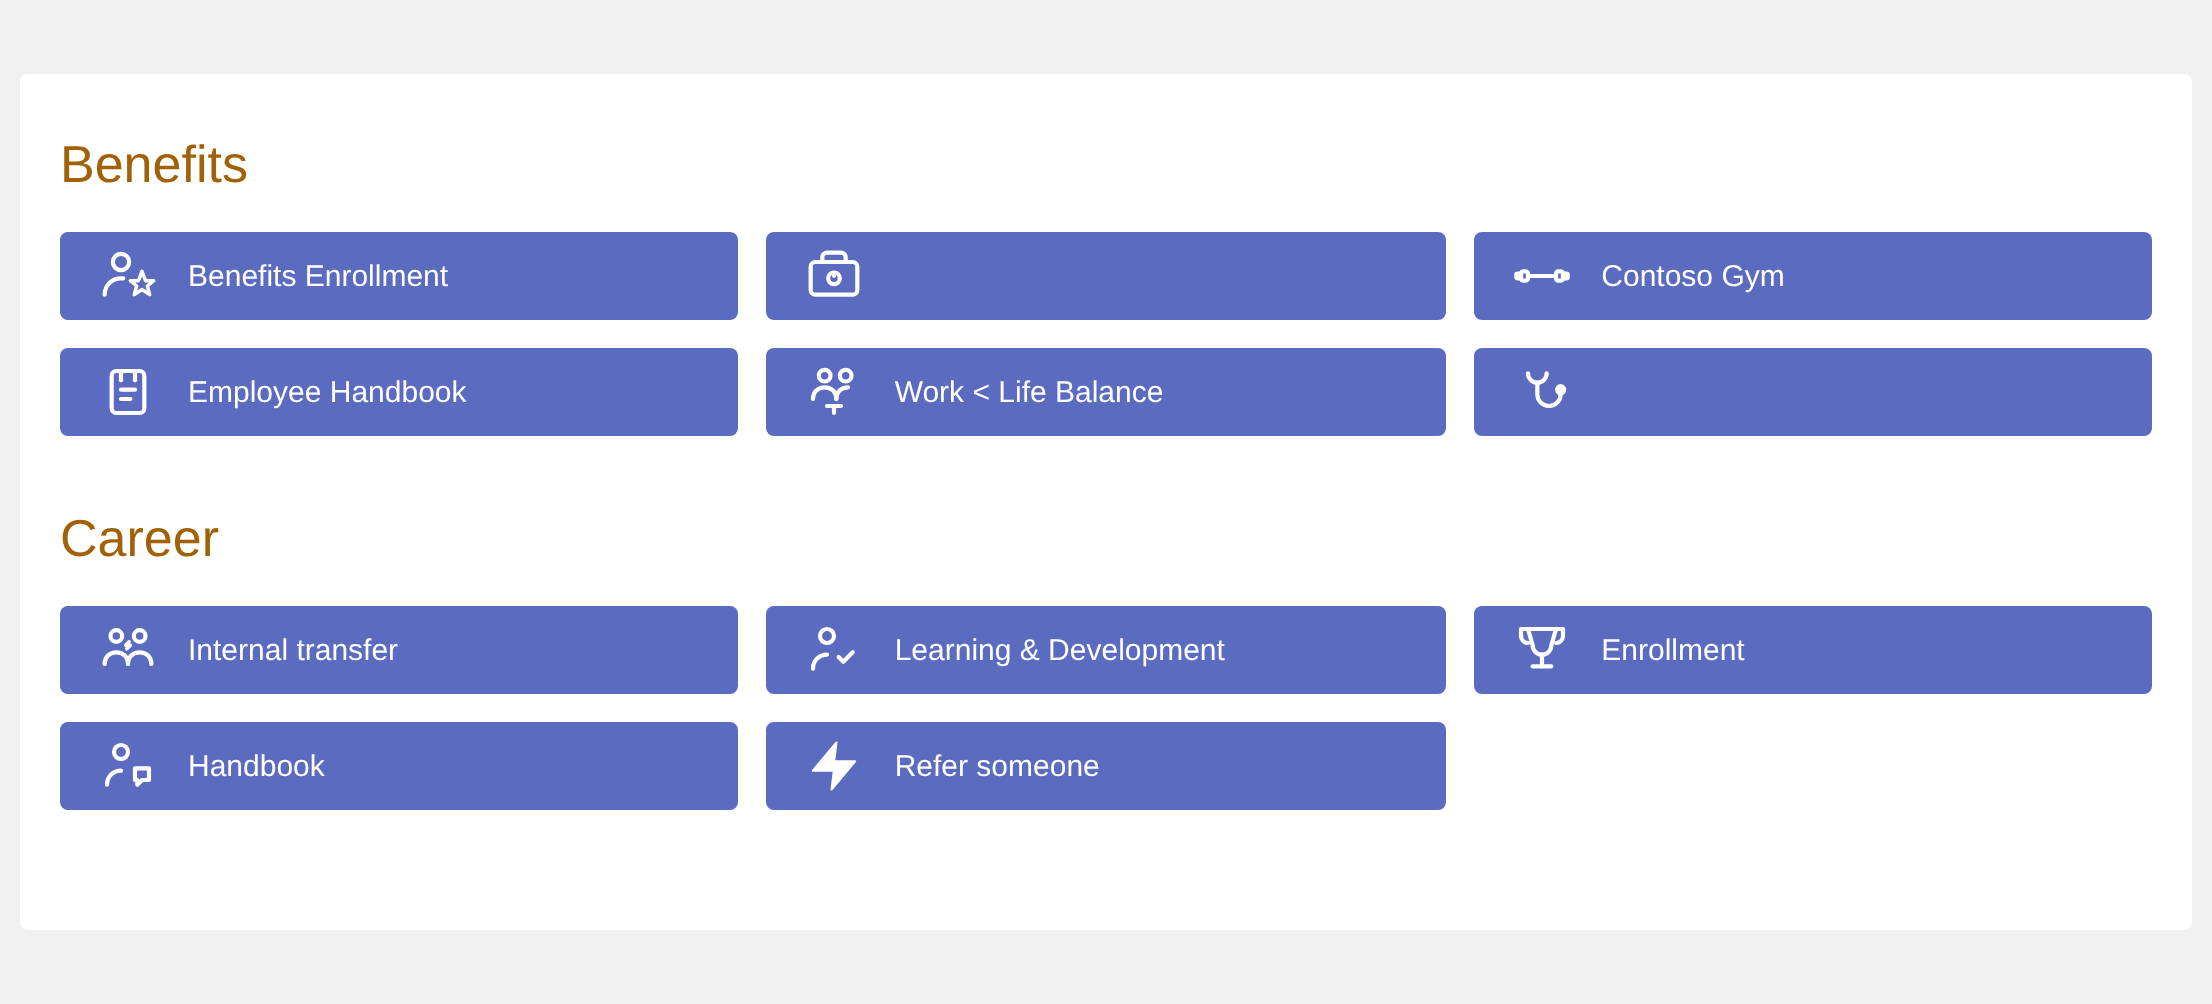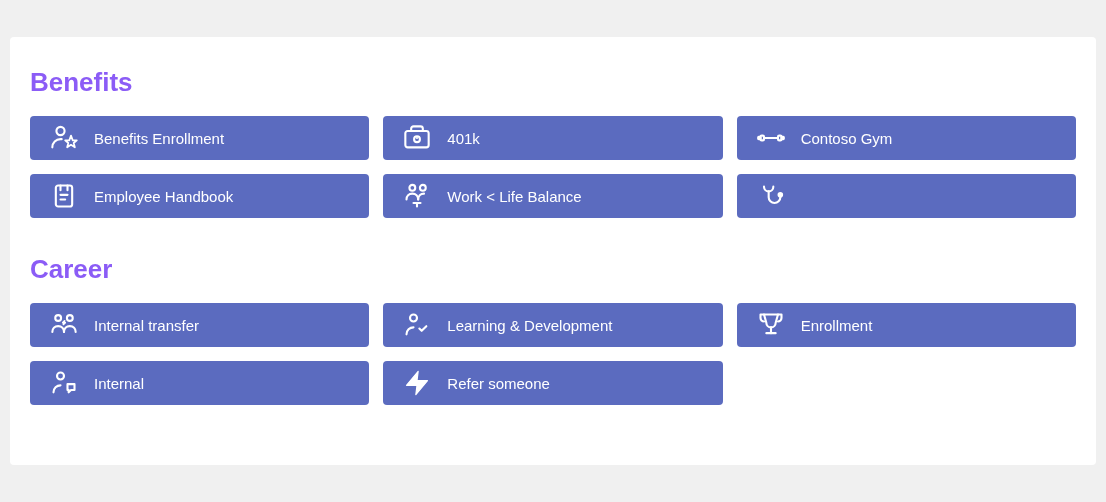--- a/index.html
+++ b/index.html
@@ -15,22 +15,22 @@
 
     .main-container {
       background: #ffffff;
       width: 1086px;
       padding: 30px 20px 30px 20px;
       border-radius: 4px;
     }
 
     .section-title {
       font-size: 26px;
-      font-weight: 700;
-      color: #8b5cf6;
+      font-weight: 400;
+      color: #a16207;
       margin-bottom: 18px;
     }
 
     .grid {
       display: grid;
       grid-template-columns: repeat(3, 1fr);
       gap: 14px;
       margin-bottom: 30px;
     }
 
@@ -99,21 +99,20 @@
 
       <div class="card">
         <div class="card-icon">
           <svg viewBox="0 0 24 24">
             <rect x="2" y="6" width="20" height="14" rx="2"></rect>
             <path d="M7 6V4a2 2 0 0 1 2-2h6a2 2 0 0 1 2 2v2"></path>
             <line x1="12" y1="12" x2="12" y2="12"></line>
             <circle cx="12" cy="13" r="2.5"></circle>
           </svg>
         </div>
-        <span class="card-label">401k</span>
       </div>
 
       <div class="card">
         <div class="card-icon">
           <svg viewBox="0 0 24 24">
             <line x1="6" y1="12" x2="18" y2="12"></line>
             <rect x="3" y="10" width="3" height="4" rx="1"></rect>
             <rect x="18" y="10" width="3" height="4" rx="1"></rect>
             <rect x="1" y="11" width="2" height="2" rx="0.5"></rect>
             <rect x="21" y="11" width="2" height="2" rx="0.5"></rect>
@@ -204,21 +203,21 @@
       </div>
 
       <div class="card">
         <div class="card-icon">
           <svg viewBox="0 0 24 24">
             <circle cx="9" cy="6" r="3"></circle>
             <path d="M3 20c0-3.5 2.7-6 6-6"></path>
             <path d="M15 13h6v5h-3l-2 2v-2h-1z"></path>
           </svg>
         </div>
-        <span class="card-label">Internal</span>
+        <span class="card-label">Handbook</span>
       </div>
 
 
       <div class="card">
         <div class="card-icon">
           <svg viewBox="0 0 24 24">
             <polygon points="13,2 3,14 12,14 11,22 21,10 12,10 13,2" fill="white" stroke="white" stroke-width="1"></polygon>
           </svg>
         </div>
         <span class="card-label">Refer someone</span>

